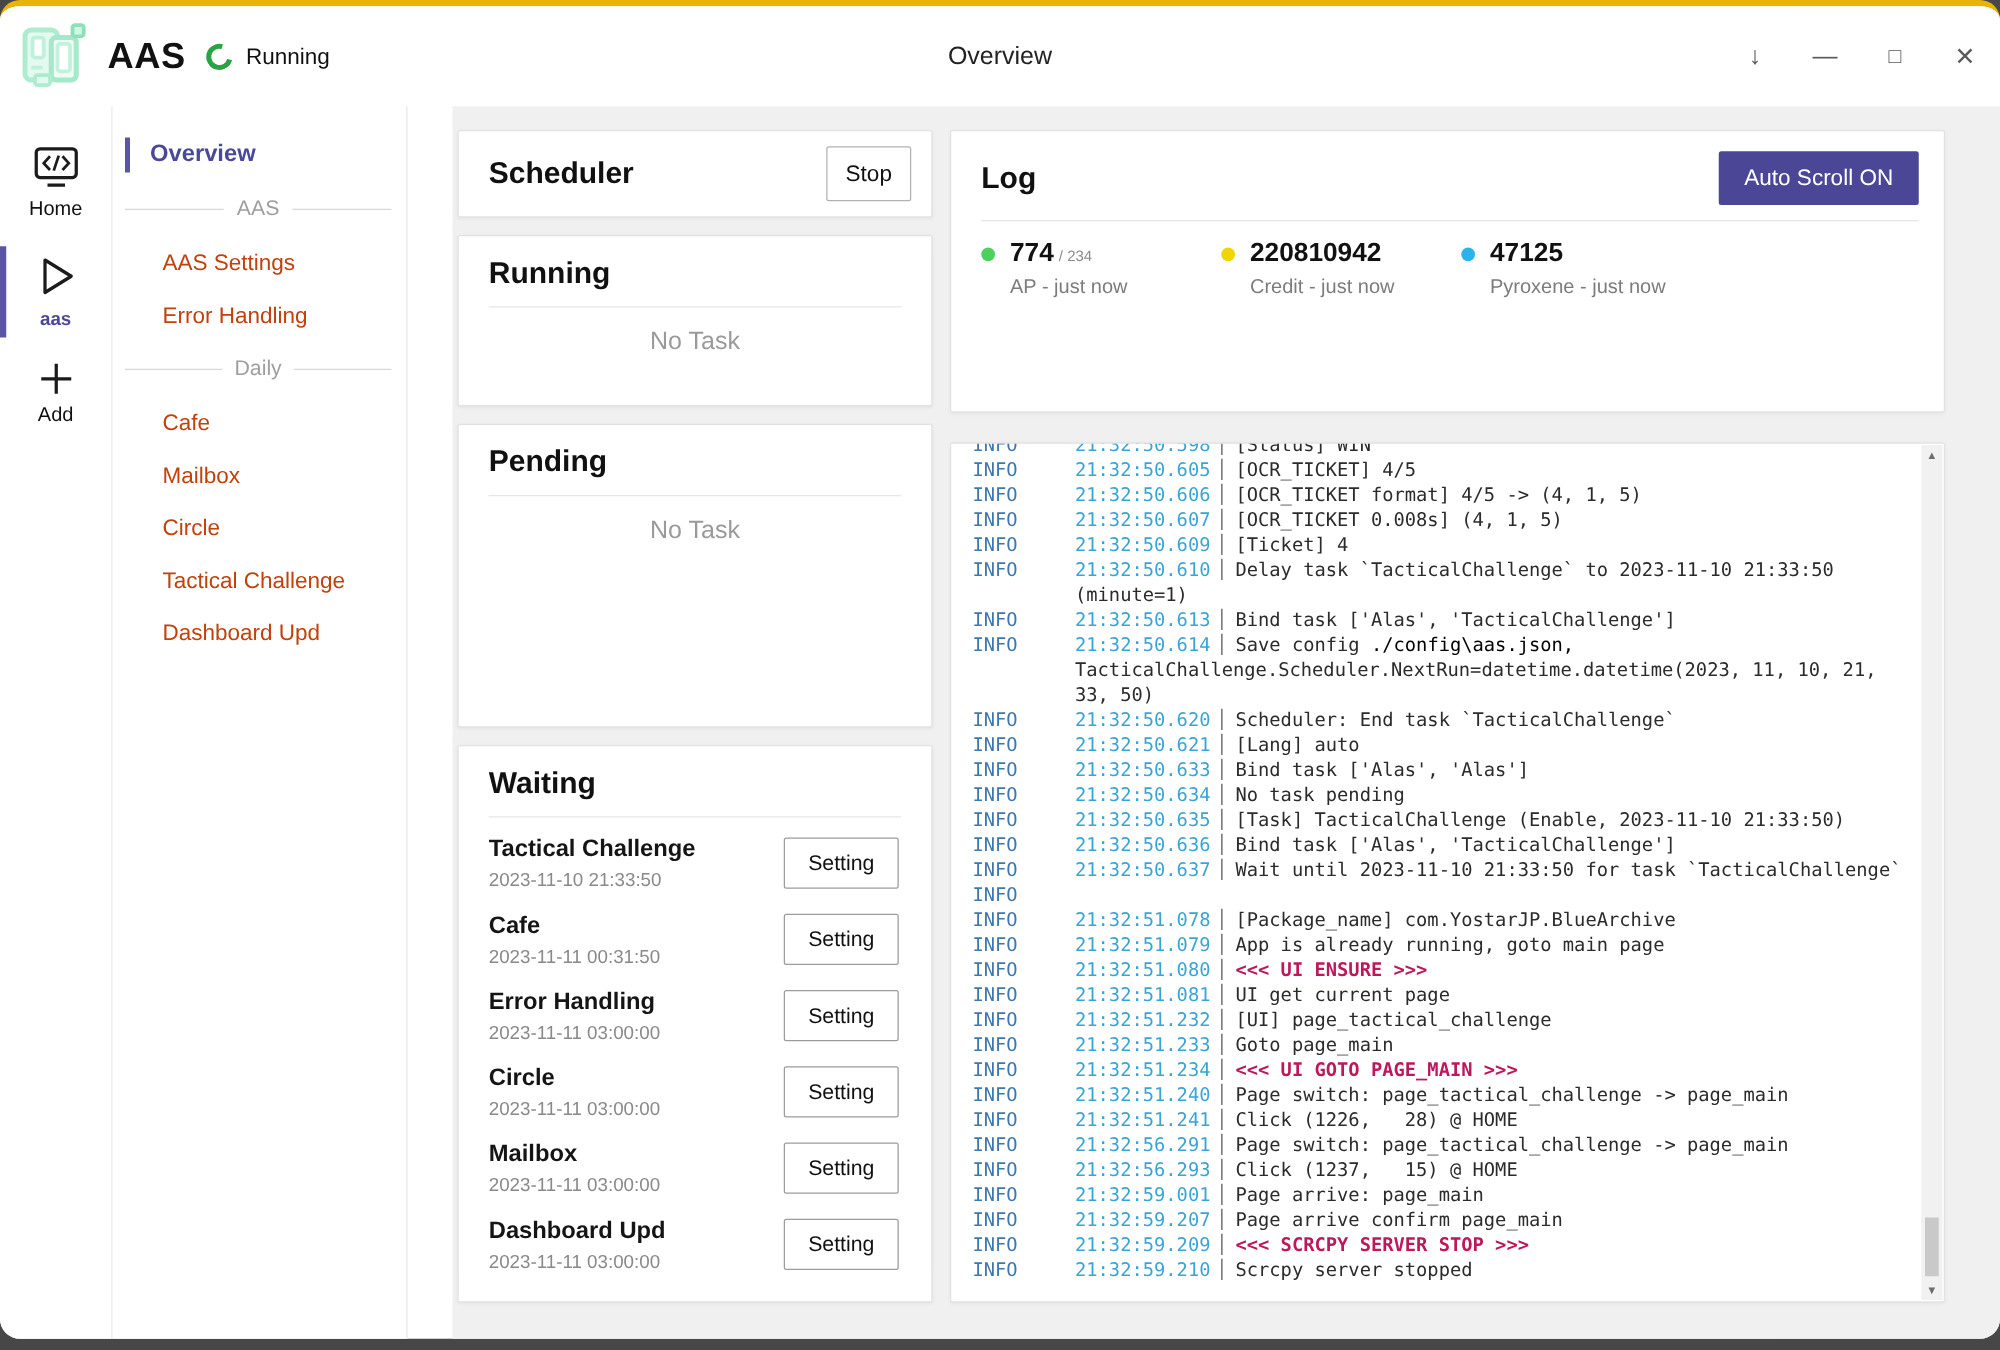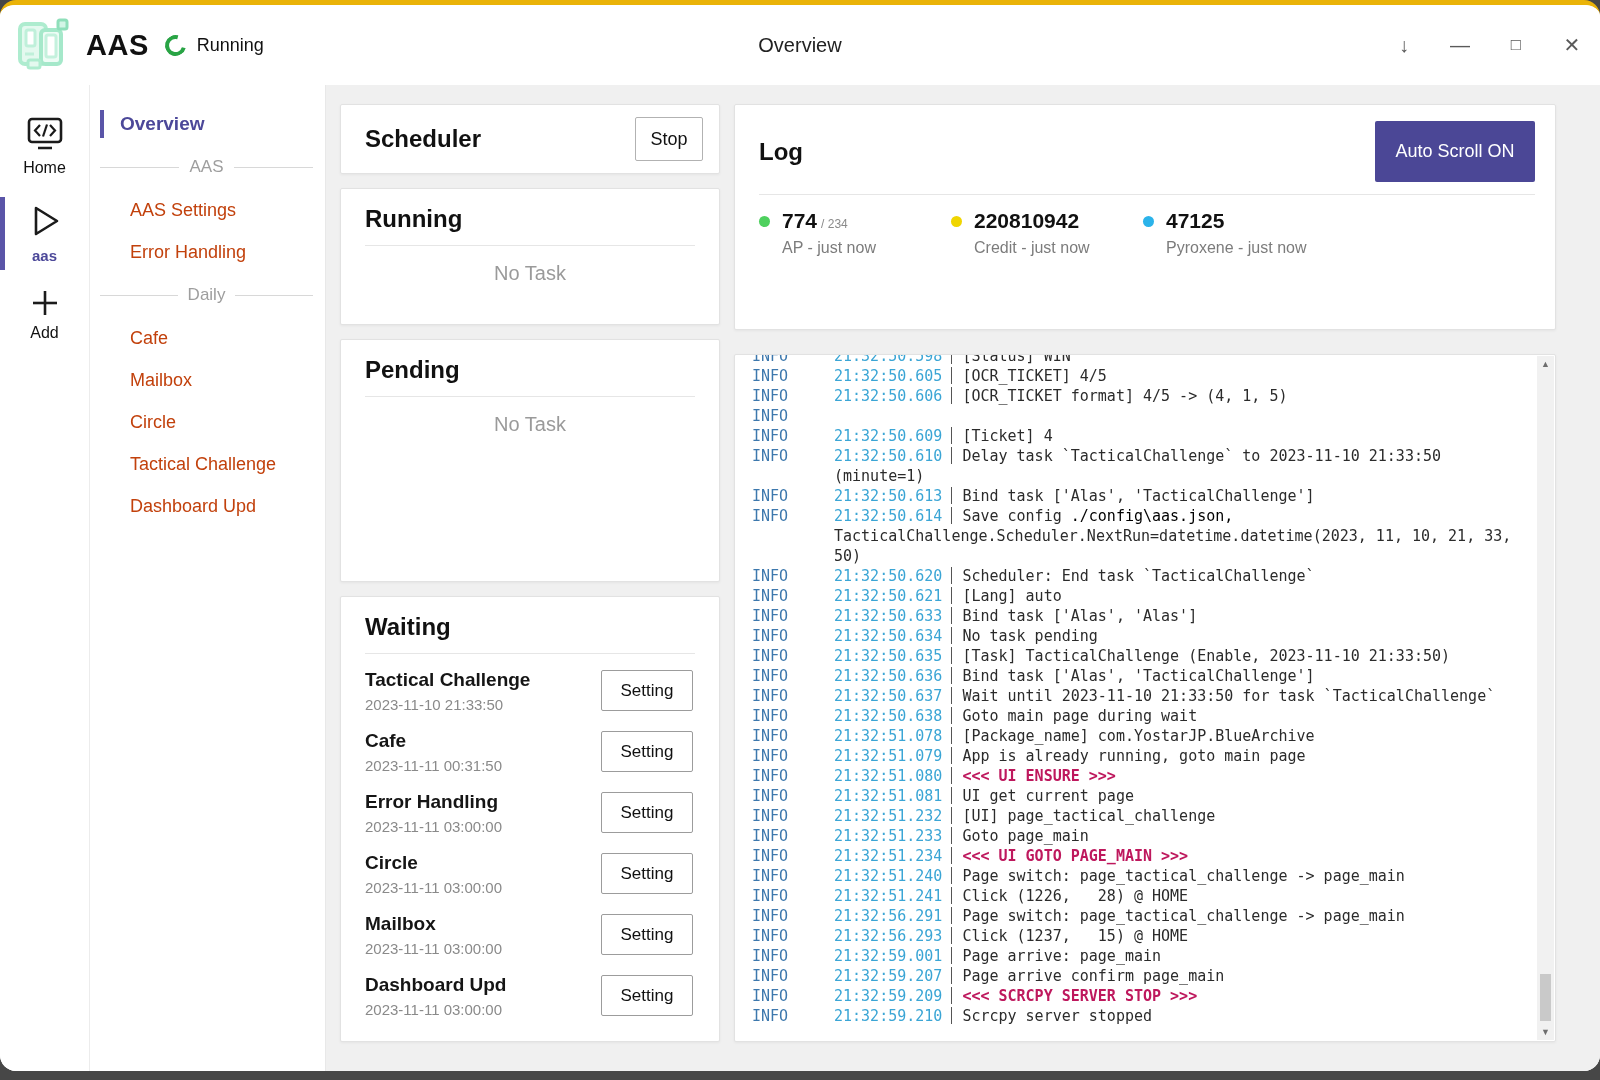--- a/index.html
+++ b/index.html
@@ -33,21 +33,21 @@
 
   .nav { width:236px; background:#fff; border-right:1px solid #e8e8e8; padding-top:24px; }
   .nav-overview { position:relative; padding-left:30px; height:30px; display:flex; align-items:center; margin-bottom:16px; }
   .nav-overview .bar { position:absolute; left:10px; top:1px; width:4px; height:28px; background:#5a55a8; }
   .nav-overview .txt { font-size:19px; font-weight:bold; color:#4c4899; }
   .nav-divider { display:flex; align-items:center; gap:10px; margin:10px 12px 10px 10px; height:24px; }
   .nav-divider .line { flex:1; height:1px; background:#d8d8d8; }
   .nav-divider .glabel { font-size:17px; color:#9e9e9e; }
   .nav-item { padding-left:40px; height:42px; display:flex; align-items:center; font-size:18px; color:#c2410c; cursor:default; }
 
-  .content { flex:1; background:#f0f0f0; padding:19px 44px 0 14px; display:flex; gap:14px; }
+  .content { flex:1; background:#f0f0f0; padding:19px 44px 0 4px; display:flex; gap:14px;margin-left:36px; }
   .col { display:flex; flex-direction:column; height:938px; }
   .col-left { width:380px; gap:14px; }
   .col-right { flex:1; gap:24px; }
 
   .card { background:#fff; border:1px solid #e2e2e2; border-radius:2px; box-shadow:0 1px 3px rgba(0,0,0,.05); }
   .card-title { font-size:24px; font-weight:600; color:#111; }
   .card-hr { height:1px; background:#e6e6e6; margin:12px 0 0 0; }
 
   
   .scheduler-card { height:70px; display:flex; align-items:center; justify-content:space-between; padding:0 16px 0 24px; }
@@ -64,21 +64,21 @@
   .waiting-card { height:446px; padding:16px 16px 0 24px; }
   .task-row { display:flex; align-items:center; height:61px; }
   .task-info { flex:1; display:flex; flex-direction:column; gap:5px; }
   .task-name { font-size:19px; font-weight:bold; color:#151515; }
   .task-time { font-size:15px; color:#8a8a8a; }
   .setting-btn { width:92px; height:41px; font-size:17px; border:1px solid #9c9c9c; margin-right:10px; }
 
   
   .log-head-card { height:226px; padding:16px 20px 0 24px; }
   .log-head-row { display:flex; align-items:center; justify-content:space-between; }
-  .autoscroll-btn { background:#4b4796; color:#fff; border:none; width:160px; height:61px; font-size:18px;
+  .autoscroll-btn { background:#4b4796; color:#fff; border:none; width:160px; height:43px; font-size:18px;
                     font-family:"Liberation Sans",sans-serif; border-radius:2px; cursor:pointer; }
   .stats { display:flex; margin-top:14px; }
   .stat { width:192px; display:flex; flex-direction:column; gap:6px; }
   .stat-top { display:flex; align-items:center; gap:12px; }
   .dot { width:11px; height:11px; border-radius:50%; flex:0 0 auto; }
   .stat-val { font-size:21px; font-weight:bold; color:#111; }
   .stat-suffix { font-size:12px; color:#8a8a8a; font-weight:normal; margin-left:4px; }
   .stat-label { font-size:16px; color:#7c7c7c; padding-left:23px; }
 
   
@@ -295,20 +295,21 @@
               <div class="log-line">
                 <span class="lvl">INFO</span>
                 <span class="lbody"><span class="ltime">21:32:50.605</span><span class="lbar"></span><span>[OCR_TICKET] 4/5</span></span>
               </div>
               <div class="log-line">
                 <span class="lvl">INFO</span>
                 <span class="lbody"><span class="ltime">21:32:50.606</span><span class="lbar"></span><span>[OCR_TICKET format] 4/5 -&gt; (4, 1, 5)</span></span>
               </div>
               <div class="log-line">
                 <span class="lvl">INFO</span>
+                <span class="lbody"><span class="ltime">21:32:50.607</span><span class="lbar"></span><span>[OCR_TICKET 0.008s] (4, 1, 5)</span></span>
               </div>
               <div class="log-line">
                 <span class="lvl">INFO</span>
                 <span class="lbody"><span class="ltime">21:32:50.609</span><span class="lbar"></span><span>[Ticket] 4</span></span>
               </div>
               <div class="log-line">
                 <span class="lvl">INFO</span>
                 <span class="lbody"><span class="ltime">21:32:50.610</span><span class="lbar"></span><span>Delay task `TacticalChallenge` to 2023-11-10 21:33:50 (minute=1)</span></span>
               </div>
               <div class="log-line">
@@ -342,21 +343,20 @@
               <div class="log-line">
                 <span class="lvl">INFO</span>
                 <span class="lbody"><span class="ltime">21:32:50.636</span><span class="lbar"></span><span>Bind task ['Alas', 'TacticalChallenge']</span></span>
               </div>
               <div class="log-line">
                 <span class="lvl">INFO</span>
                 <span class="lbody"><span class="ltime">21:32:50.637</span><span class="lbar"></span><span>Wait until 2023-11-10 21:33:50 for task `TacticalChallenge`</span></span>
               </div>
               <div class="log-line">
                 <span class="lvl">INFO</span>
-                <span class="lbody"><span class="ltime">21:32:50.638</span><span class="lbar"></span><span>Goto main page during wait</span></span>
               </div>
               <div class="log-line">
                 <span class="lvl">INFO</span>
                 <span class="lbody"><span class="ltime">21:32:51.078</span><span class="lbar"></span><span>[Package_name] com.YostarJP.BlueArchive</span></span>
               </div>
               <div class="log-line">
                 <span class="lvl">INFO</span>
                 <span class="lbody"><span class="ltime">21:32:51.079</span><span class="lbar"></span><span>App is already running, goto main page</span></span>
               </div>
               <div class="log-line">

